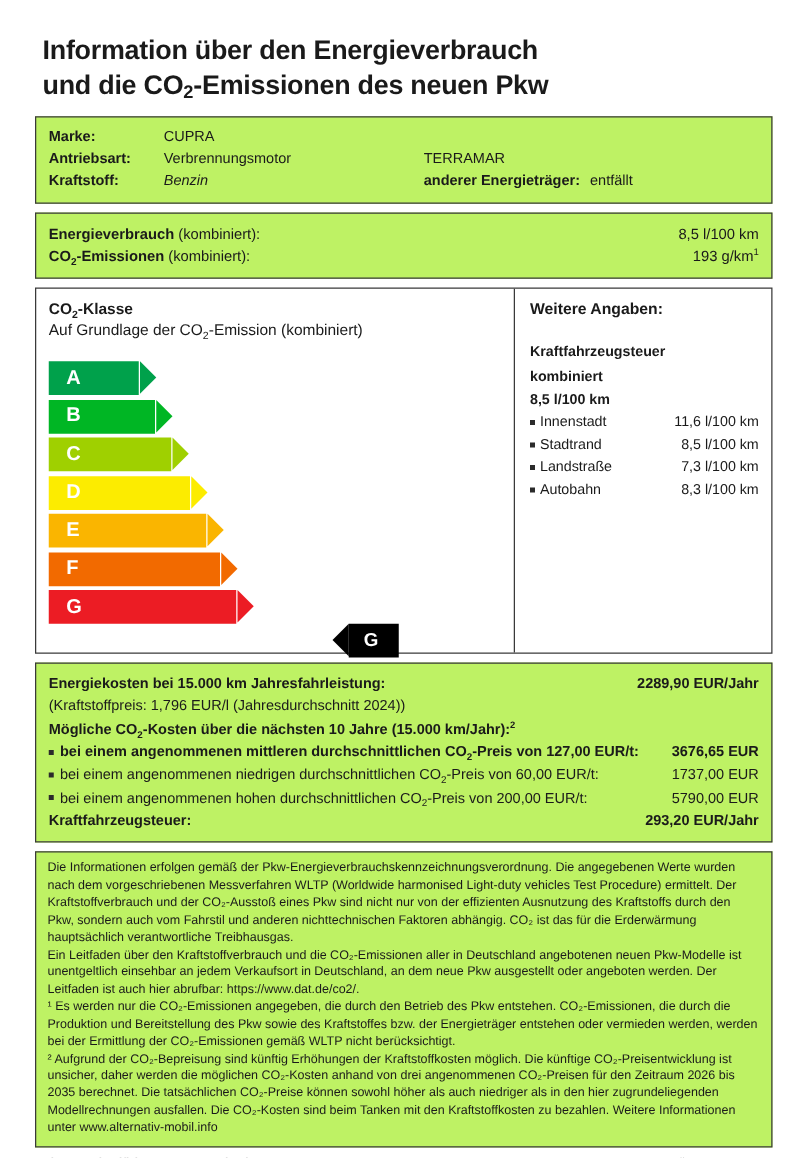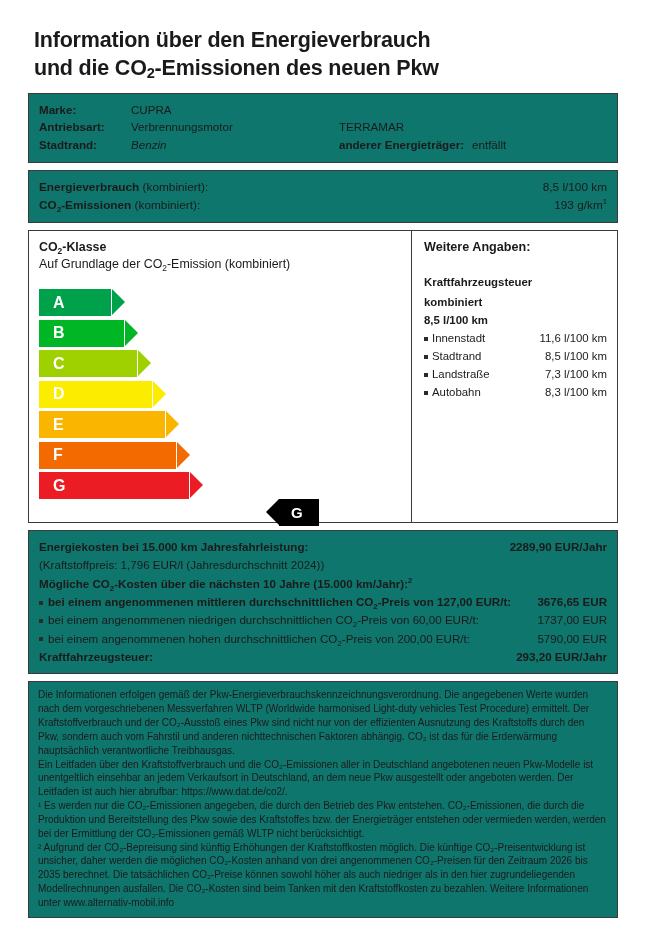--- a/index.html
+++ b/index.html
@@ -25,21 +25,21 @@
     margin: 4px 0 10px 16px;
   }
   .title .l2 { display: block; }
   sub { font-size: 0.68em; vertical-align: baseline; position: relative; top: 3px; }
   sup { font-size: 0.65em; vertical-align: baseline; position: relative; top: -5px; }
 
   
   .box {
     border: 1.4px solid #3a3a3a;
     margin: 0 10px 7px 10px;
-    background: #0f766e;
+    background: #bef264;
   }
 
   
   .vehicle { padding: 7px 10px 8px 10px; }
   .vrow { display: flex; font-size: 11.6px; line-height: 1.52; }
   .vcolA { width: 300px; display: flex; }
   .vcolB { flex: 1; display: flex; }
   .vlabel { font-weight: bold; width: 92px; flex: none; }
   .vlabel.wide { width: auto; padding-right: 8px; }
   .vval { }
@@ -149,21 +149,21 @@
       <div class="vcolA">
         <span class="vlabel">Antriebsart:</span>
         <span class="vval">Verbrennungsmotor</span>
       </div>
       <div class="vcolB">
         <span class="vval">TERRAMAR</span>
       </div>
     </div>
     <div class="vrow">
       <div class="vcolA">
-        <span class="vlabel">Stadtrand:</span>
+        <span class="vlabel">Kraftstoff:</span>
         <span class="vval ital">Benzin</span>
       </div>
       <div class="vcolB">
         <span class="vlabel wide">anderer Energieträger:</span>
         <span class="vval">entfällt</span>
       </div>
     </div>
   </div>
 
   <div class="box cons">

